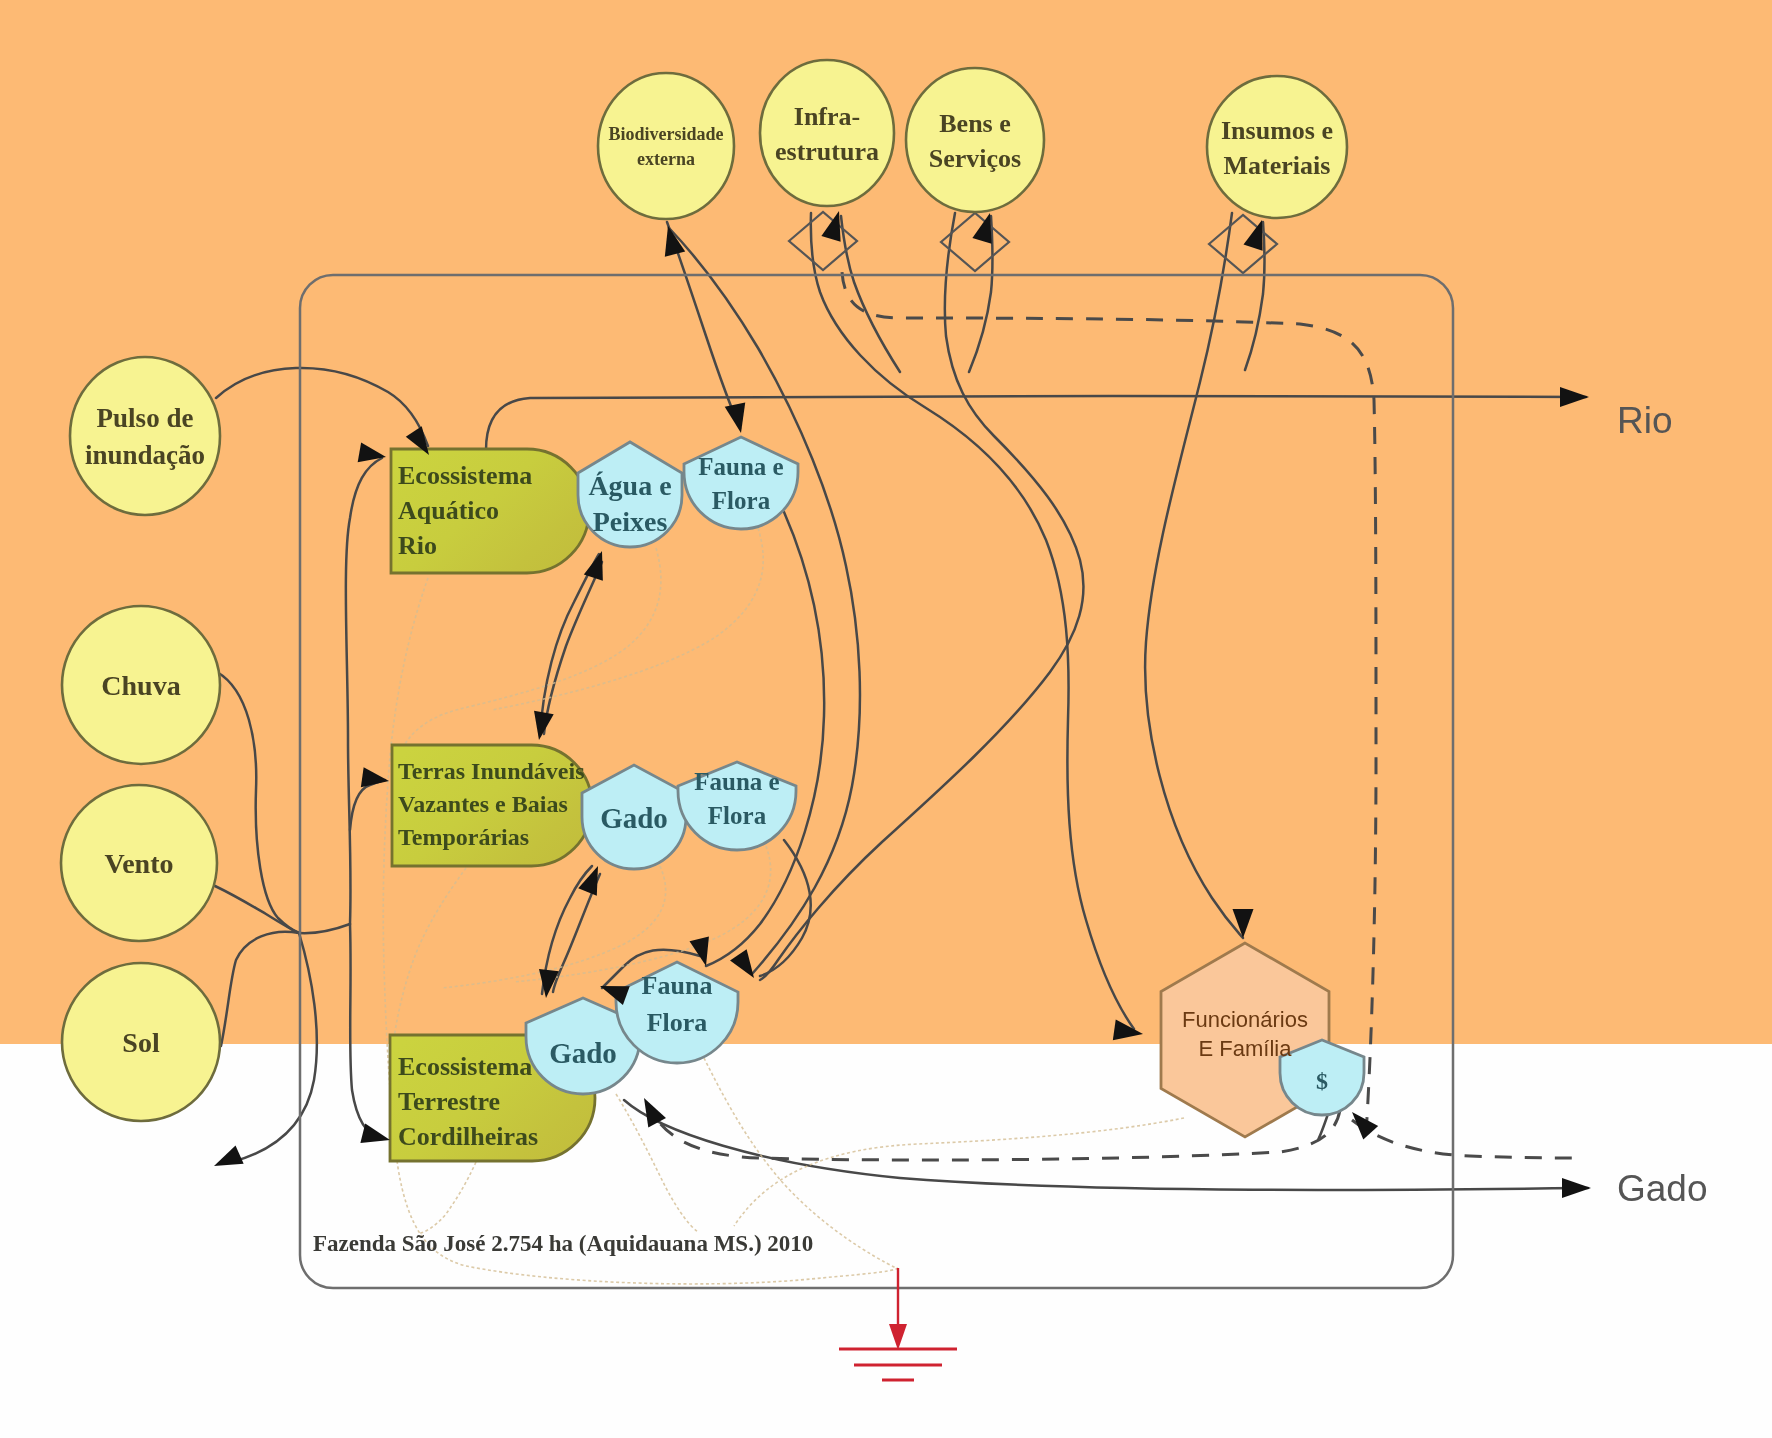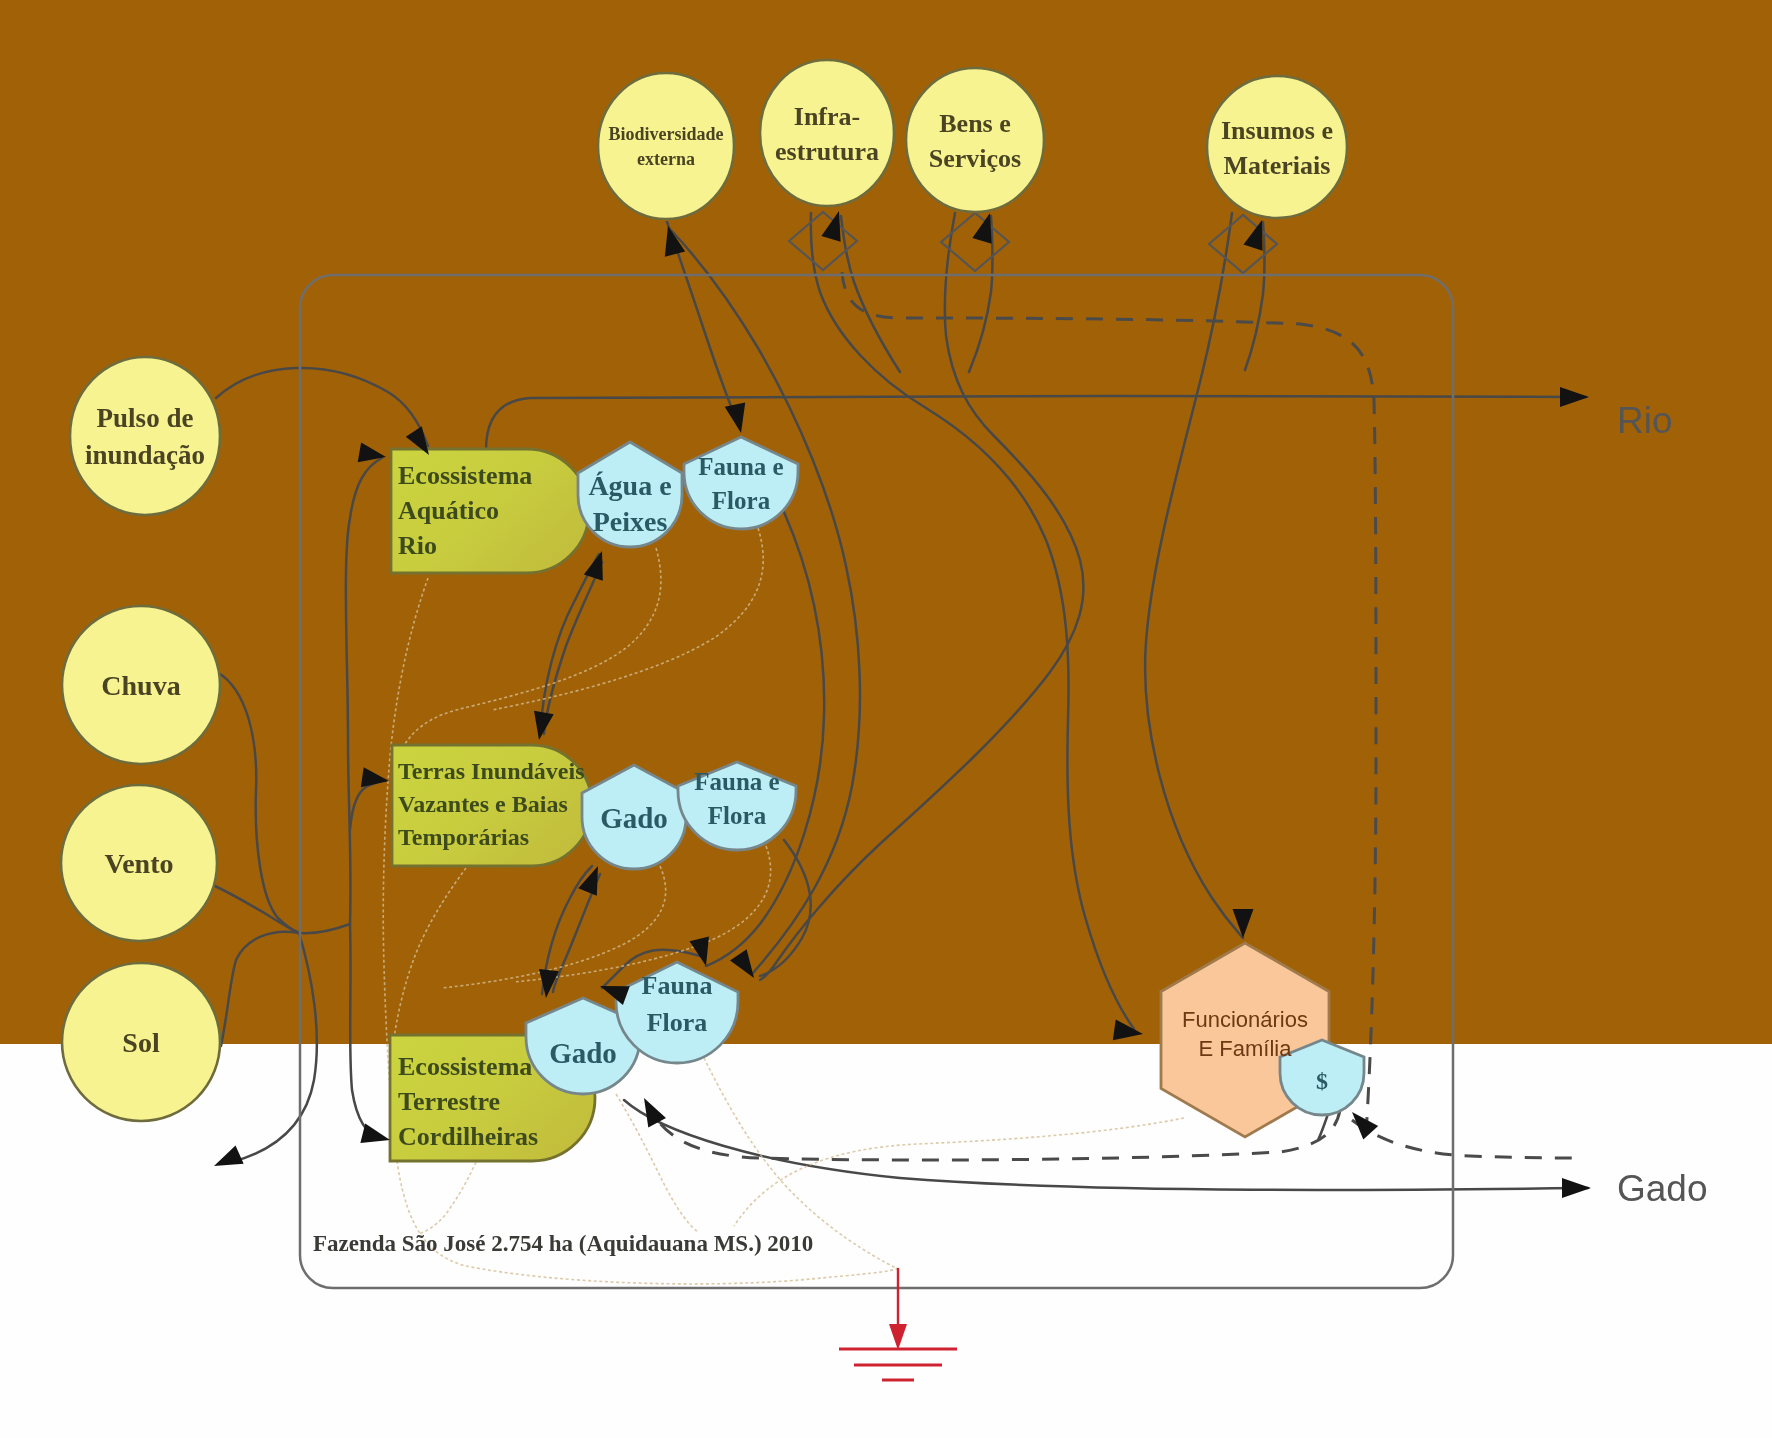--- a/index.html
+++ b/index.html
@@ -1,19 +1,19 @@
 <!DOCTYPE html>
 <html><head>
 <meta charset="utf-8">
 <title>Diagrama de sistemas - Fazenda Sao Jose</title>
 <style>
   html,body{margin:0;padding:0;}
   body{width:1772px;height:1438px;overflow:hidden;background:#fefefe;
        font-family:"Liberation Serif",serif;}
-  #stage{position:relative;width:1772px;height:1044px;background:#a16207;}
+  #stage{position:relative;width:1772px;height:1044px;background:#fdba74;}
   svg#diagram{display:block;position:absolute;left:0;top:0;}
   text{ -webkit-font-smoothing:antialiased; }
   .src-label{font-family:"Liberation Serif",serif;font-weight:700;fill:#4a4423;}
   .prod-label{font-family:"Liberation Serif",serif;font-weight:700;fill:#3d4a1c;}
   .cons-label{font-family:"Liberation Serif",serif;font-weight:700;fill:#2a5a63;}
   .hex-label{font-family:"Liberation Sans",sans-serif;font-weight:400;fill:#6b3a12;}
   .out-label{font-family:"Liberation Sans",sans-serif;font-weight:400;fill:#555555;}
   .cap-label{font-family:"Liberation Serif",serif;font-weight:600;fill:#3a3a36;}
   .flow{fill:none;stroke:#484848;stroke-width:2.5;stroke-linecap:round;stroke-linejoin:round;}
   .flow-dash{fill:none;stroke:#4a4a4a;stroke-width:3;stroke-dasharray:17 13;stroke-linecap:butt;}

